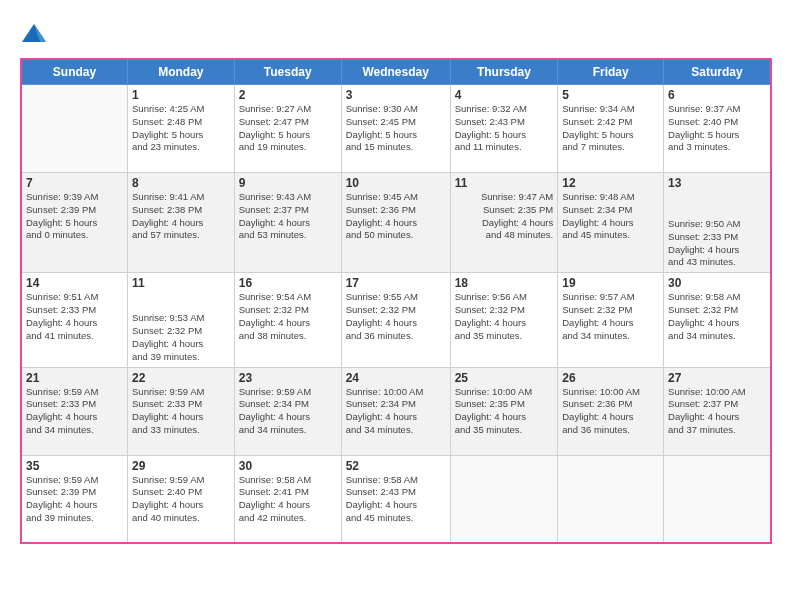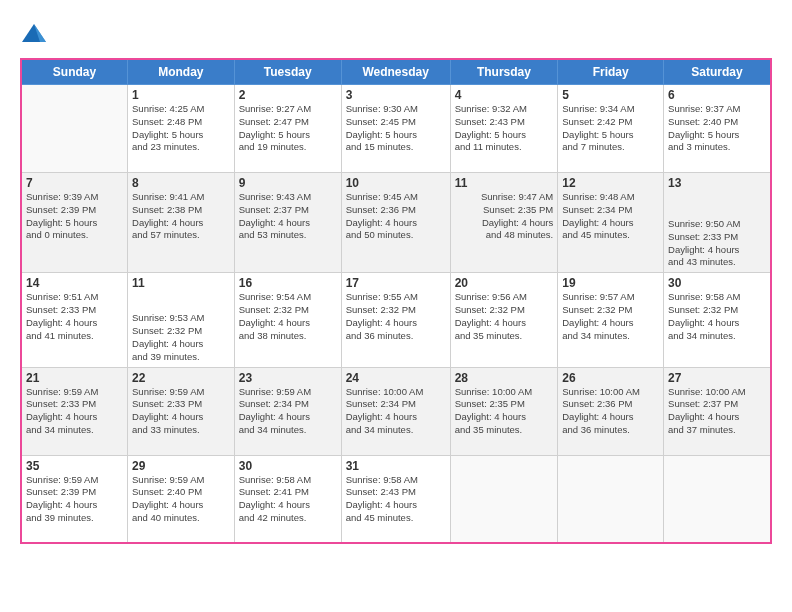--- a/index.html
+++ b/index.html
@@ -250,21 +250,21 @@
 and 38 minutes.</div>
           </td>
           <td>
             <span class="day-num">17</span>
             <div class="day-info" style="white-space: pre-line;">Sunrise: 9:55 AM
 Sunset: 2:32 PM
 Daylight: 4 hours
 and 36 minutes.</div>
           </td>
           <td>
-            <span class="day-num">20</span>
+            <span class="day-num">18</span>
             <div class="day-info" style="white-space: pre-line;">Sunrise: 9:56 AM
 Sunset: 2:32 PM
 Daylight: 4 hours
 and 35 minutes.</div>
           </td>
           <td>
             <span class="day-num">19</span>
             <div class="day-info" style="white-space: pre-line;">Sunrise: 9:57 AM
 Sunset: 2:32 PM
 Daylight: 4 hours
@@ -301,21 +301,21 @@
 and 34 minutes.</div>
           </td>
           <td>
             <span class="day-num">24</span>
             <div class="day-info" style="white-space: pre-line;">Sunrise: 10:00 AM
 Sunset: 2:34 PM
 Daylight: 4 hours
 and 34 minutes.</div>
           </td>
           <td>
-            <span class="day-num">28</span>
+            <span class="day-num">25</span>
             <div class="day-info" style="white-space: pre-line;">Sunrise: 10:00 AM
 Sunset: 2:35 PM
 Daylight: 4 hours
 and 35 minutes.</div>
           </td>
           <td>
             <span class="day-num">26</span>
             <div class="day-info" style="white-space: pre-line;">Sunrise: 10:00 AM
 Sunset: 2:36 PM
 Daylight: 4 hours
@@ -345,21 +345,21 @@
 and 40 minutes.</div>
           </td>
           <td>
             <span class="day-num">30</span>
             <div class="day-info" style="white-space: pre-line;">Sunrise: 9:58 AM
 Sunset: 2:41 PM
 Daylight: 4 hours
 and 42 minutes.</div>
           </td>
           <td>
-            <span class="day-num">31</span>
+            <span class="day-num">52</span>
             <div class="day-info" style="white-space: pre-line;">Sunrise: 9:58 AM
 Sunset: 2:43 PM
 Daylight: 4 hours
 and 45 minutes.</div>
           </td>
           <td class="empty"></td>
           <td class="empty"></td>
           <td class="empty"></td>
         </tr>
       </tbody>

